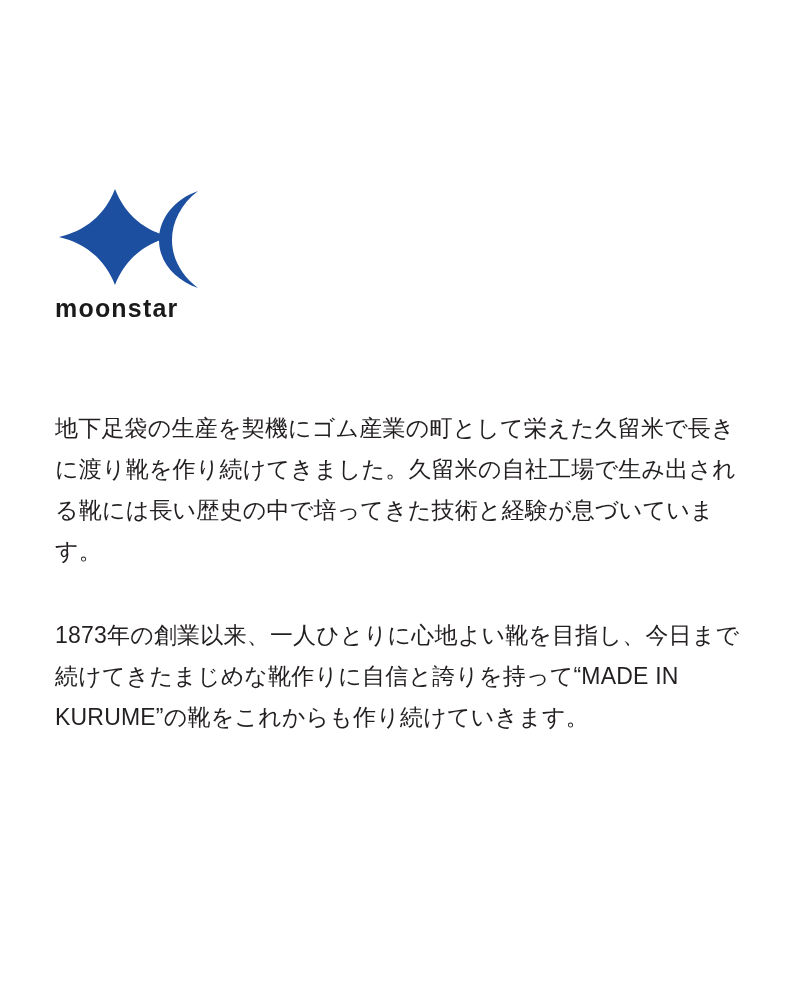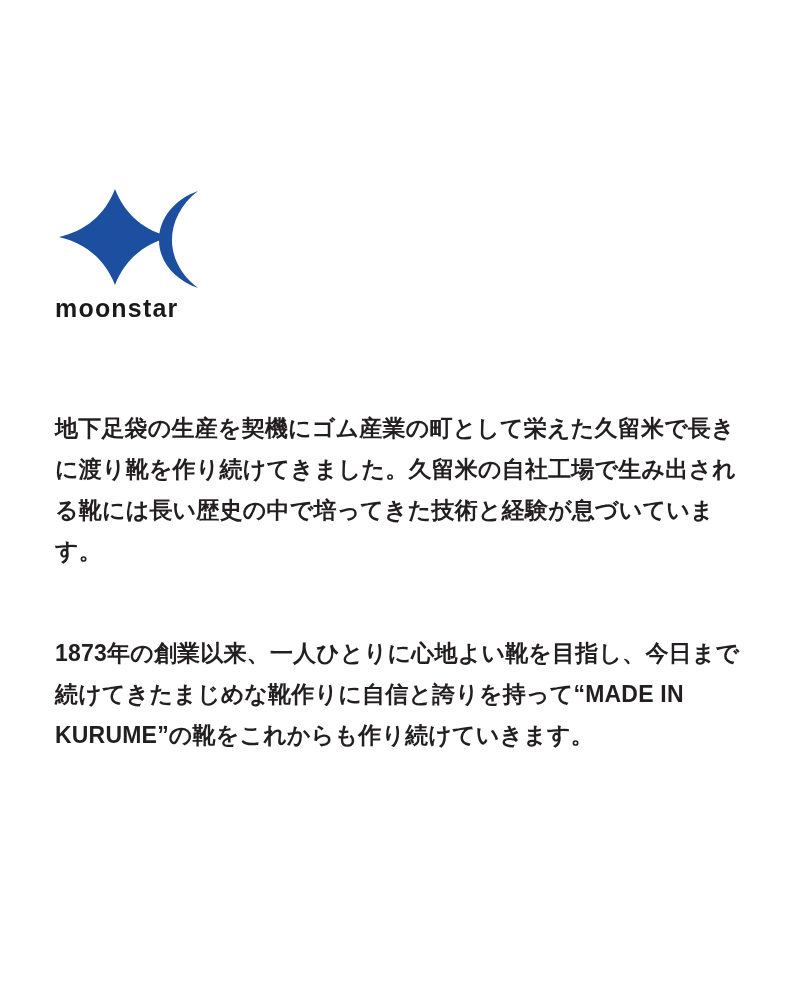--- a/index.html
+++ b/index.html
@@ -43,24 +43,24 @@
     left: 55px;
     top: 408px;
     width: 690px;
   }
   .paragraph {
     font-size: 23px;
     line-height: 41px;
     letter-spacing: 0.2px;
     color: #231f20;
     margin: 0;
-    font-weight: 700;
+    font-weight: 400;
   }
   .paragraph + .paragraph {
-    margin-top: 61px;
+    margin-top: 43px;
   }
 </style>
 </head>
 <body>
 
 <div class="page">
 
   <div class="brand-block">
     <svg class="brand-mark" viewBox="0 0 160 105" aria-hidden="true">
       <path fill="#1d4fa0" d="M60 4 C50 30 30 46 4 52 C30 58 50 74 60 100 C70 74 90 58 116 52 C90 46 70 30 60 4 Z"></path>

